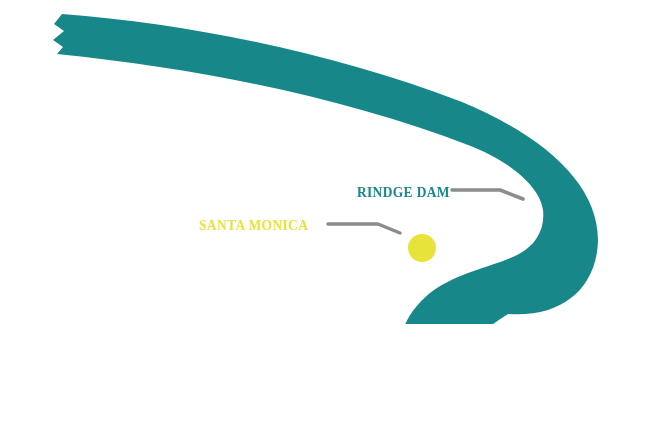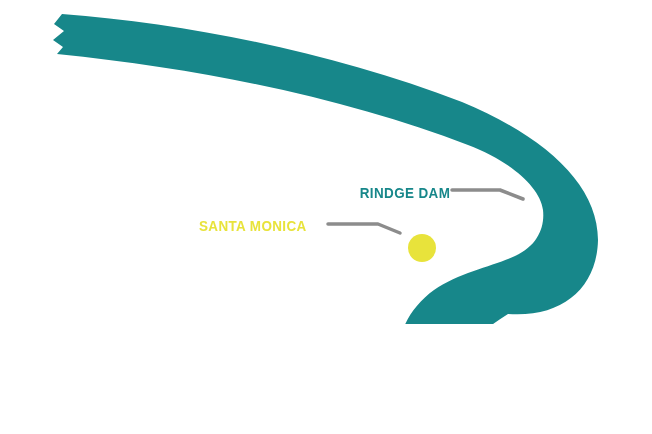--- a/index.html
+++ b/index.html
@@ -1,21 +1,21 @@
 <!DOCTYPE html>
 <html><head>
 <meta charset="utf-8">
 <style>
   html,body{margin:0;padding:0;background:#ffffff;}
   .stage{
     position:relative;
     width:652px;height:324px;
     background:#ffffff;
     overflow:hidden;
-    font-family:Liberation Sans, sans-serif;
+    font-family:Liberation Serif, serif;
   }
   .stage svg{position:absolute;left:0;top:0;}
   .callout-label{
     position:absolute;
     font-weight:800;
     font-size:14px;
     line-height:14px;
     letter-spacing:0.4px;
     text-transform:uppercase;
     white-space:nowrap;

